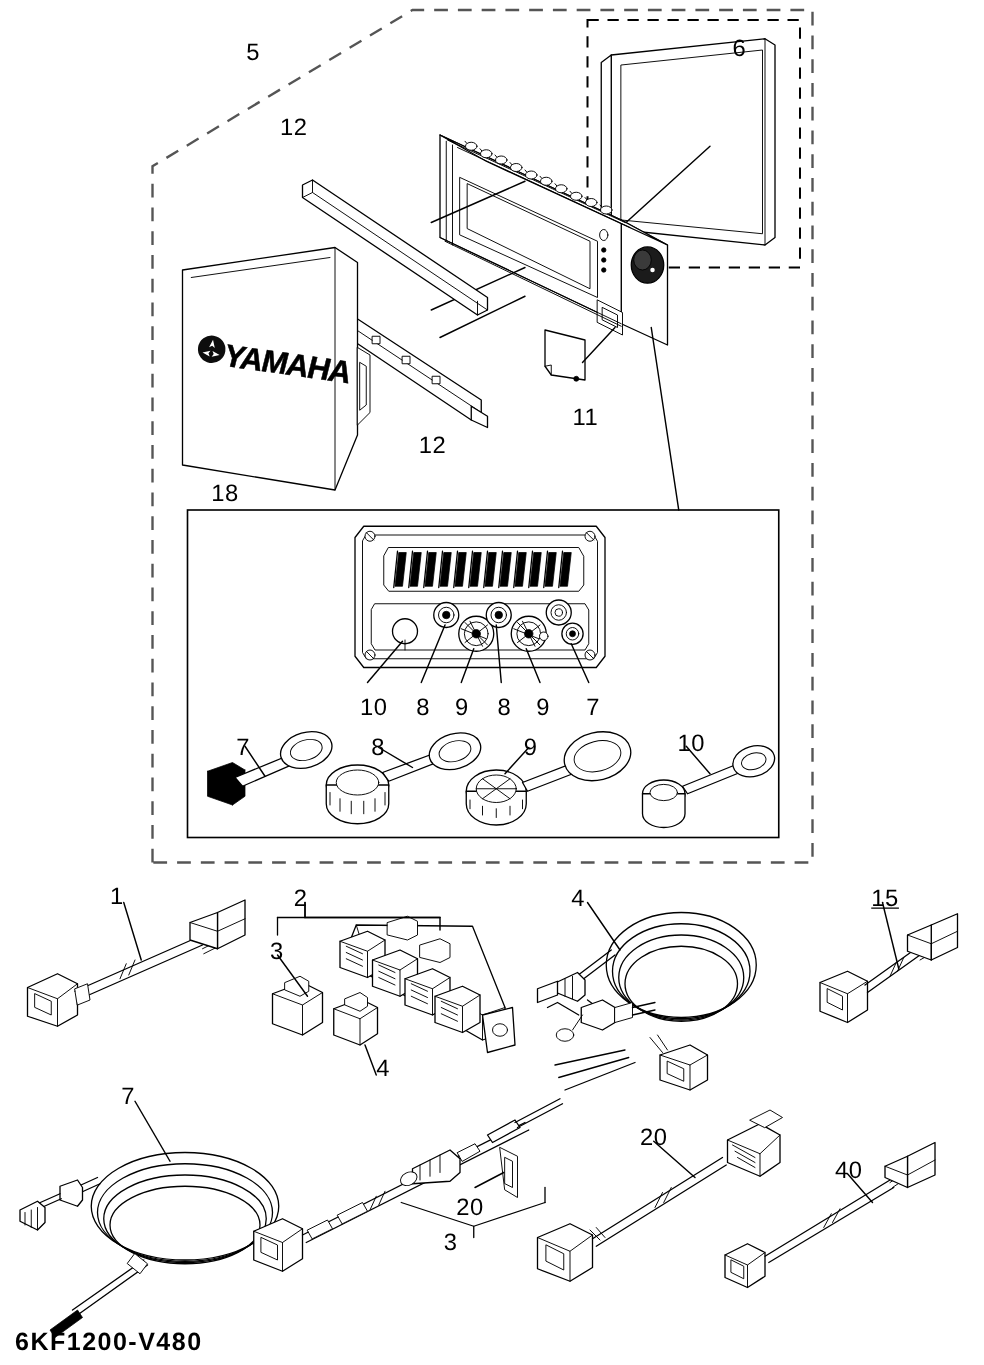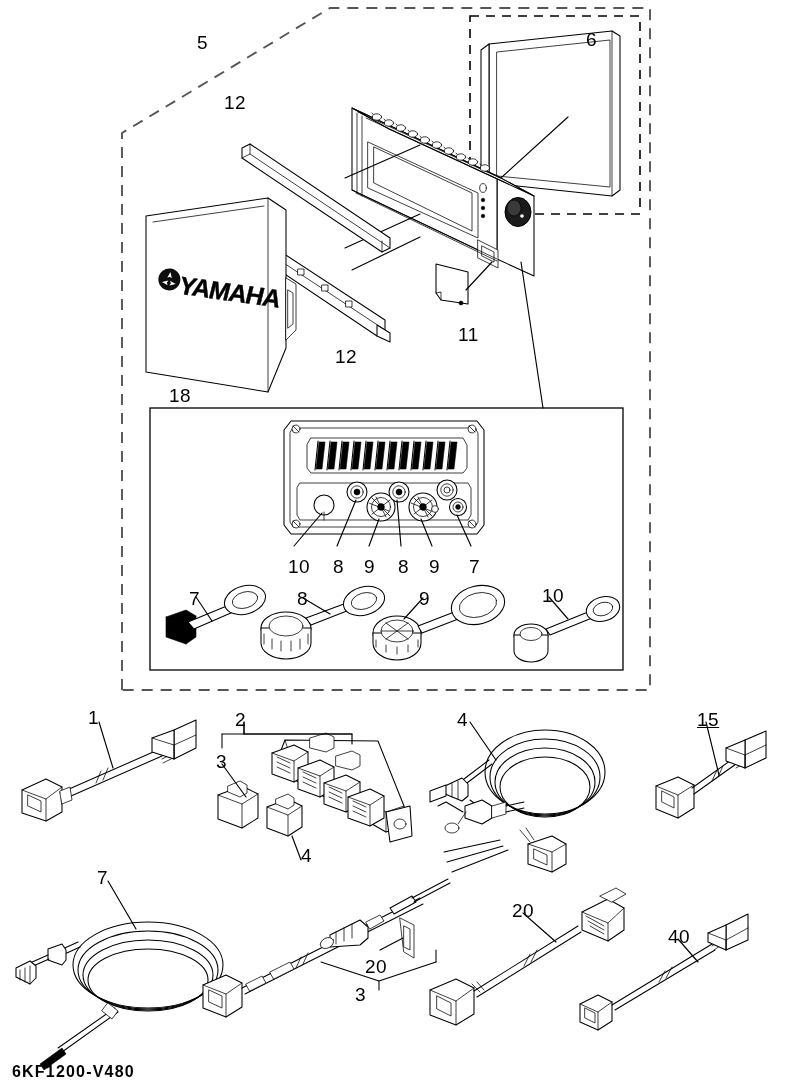--- a/index.html
+++ b/index.html
@@ -3,21 +3,21 @@
 <meta charset="utf-8">
 <title>6KF1200-V480</title>
 <style>
   html,body{margin:0;padding:0;background:#ffffff;}
   body{width:787px;height:1092px;position:relative;overflow:hidden;
        font-family:"Liberation Sans","DejaVu Sans",sans-serif;color:#000;}
   #sheet{position:absolute;inset:0;}
   svg.layer{position:absolute;left:0;top:0;width:787px;height:1092px;overflow:visible;}
   .callout{position:absolute;font-size:19px;font-weight:400;letter-spacing:.5px;
            line-height:1;color:#000;white-space:nowrap;}
-  .partcode{position:absolute;left:12px;top:1063px;font-size:16px;font-weight:700;
+  .partcode{position:absolute;left:12px;top:1063px;font-size:20px;font-weight:700;
             letter-spacing:1.2px;}
   
   .ln{fill:none;stroke:#000;stroke-width:1.05;stroke-linecap:round;stroke-linejoin:round;}
   .ln-t{fill:none;stroke:#000;stroke-width:.75;stroke-linecap:round;stroke-linejoin:round;}
   .fw{fill:#fff;stroke:#000;stroke-width:1.05;stroke-linejoin:round;stroke-linecap:round;}
   .fw-t{fill:#fff;stroke:#000;stroke-width:.75;stroke-linejoin:round;stroke-linecap:round;}
   .fk{fill:#000;stroke:#000;stroke-width:.6;stroke-linejoin:round;}
   .dash{fill:none;stroke:#555;stroke-width:1.9;stroke-dasharray:11 8;stroke-linecap:butt;}
   .dash2{fill:none;stroke:#000;stroke-width:1.6;stroke-dasharray:9 7;stroke-linecap:butt;}
   .boxsolid{fill:none;stroke:#000;stroke-width:1.3;}

